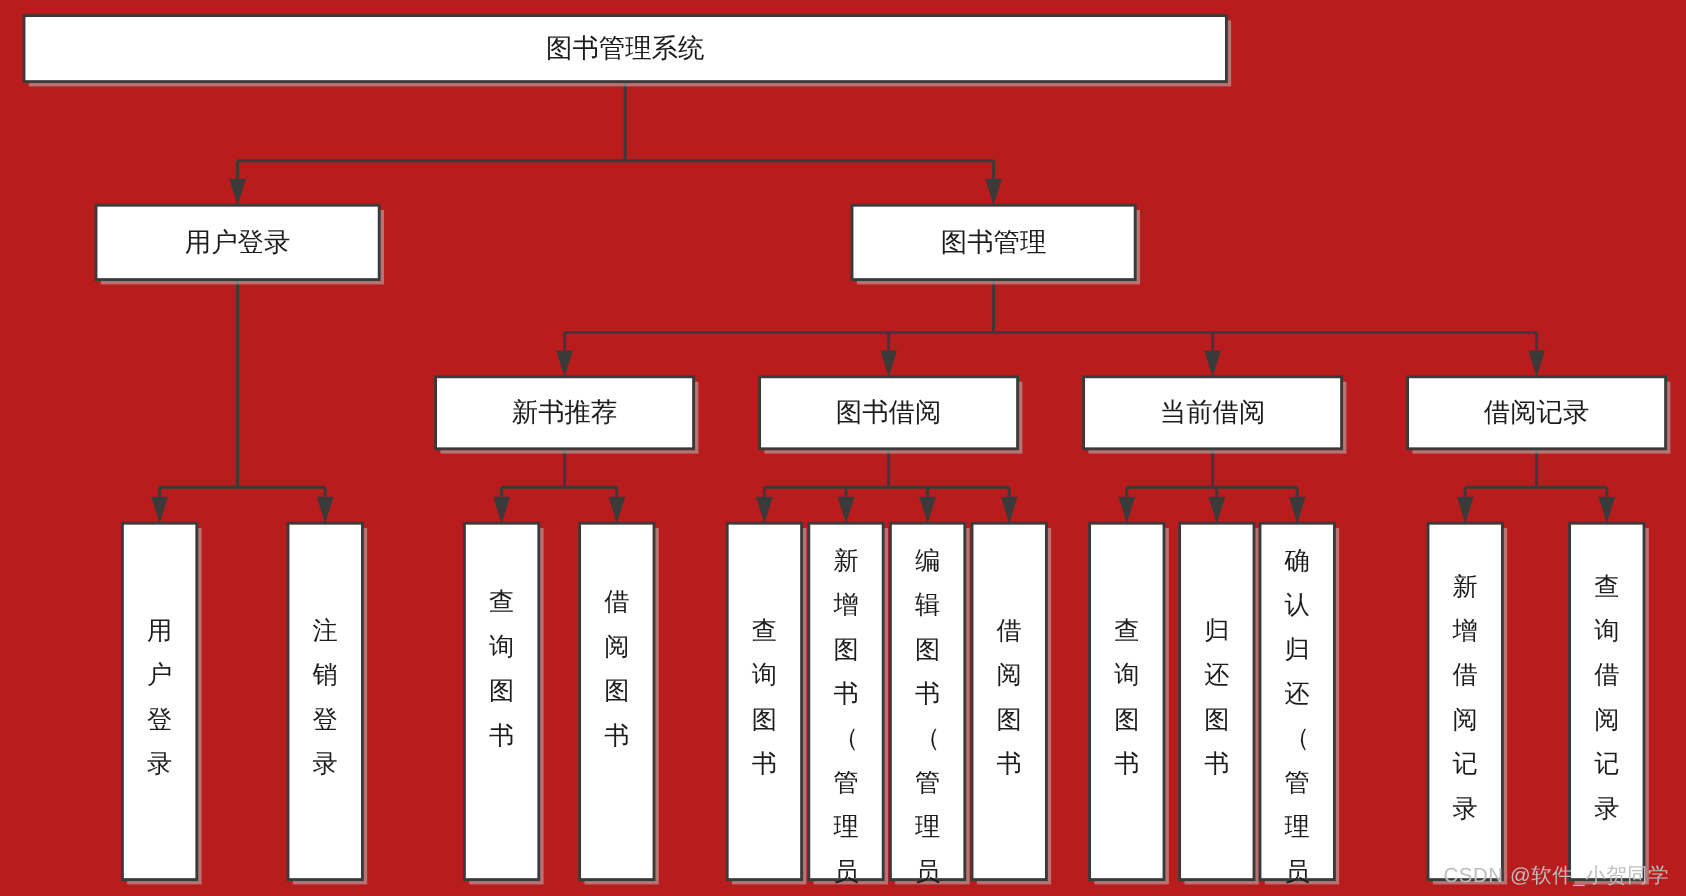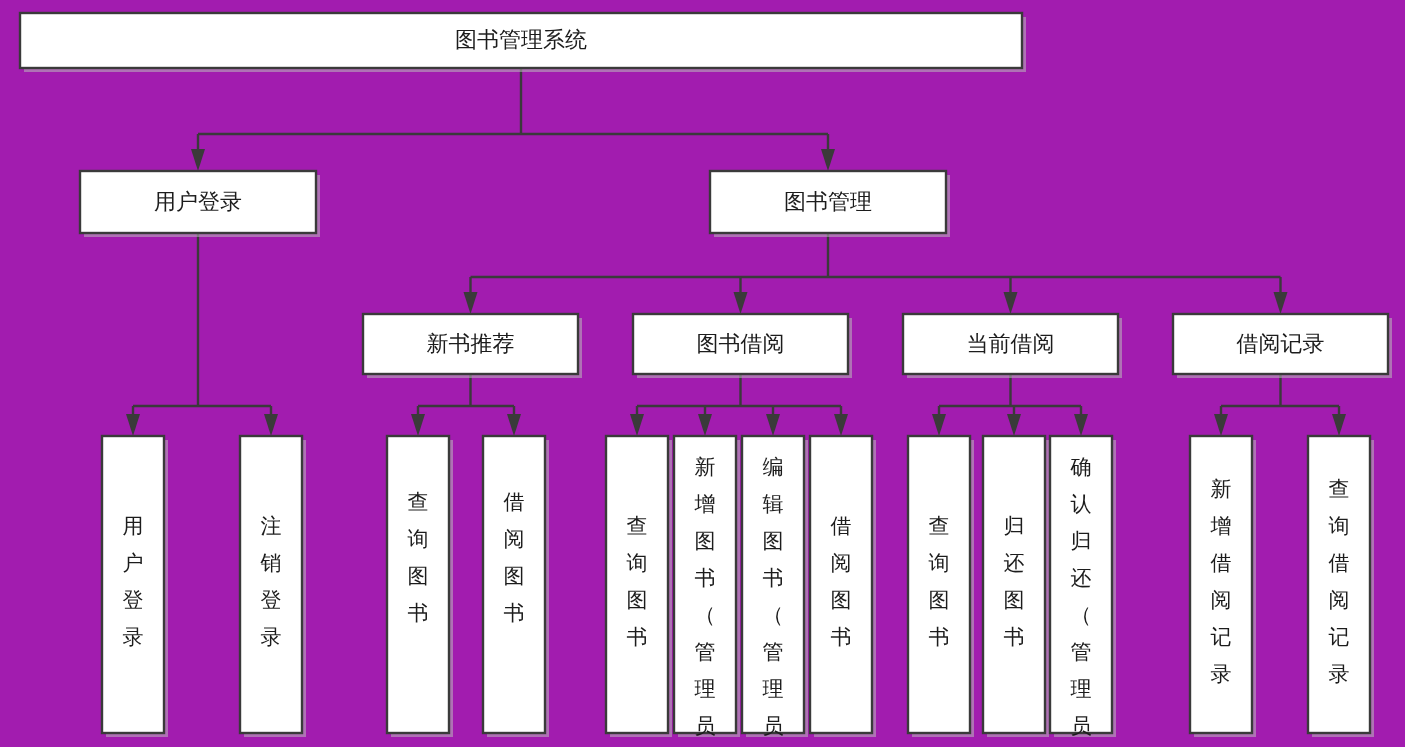--- a/index.html
+++ b/index.html
@@ -11,21 +11,21 @@
   body {
     width: 1405px;
     height: 747px;
     overflow: hidden;
     font-family: "Liberation Sans", "DejaVu Sans", sans-serif;
   }
   #diagram-root {
     position: relative;
     width: 1405px;
     height: 747px;
-    background: #a21caf;
+    background: #b91c1c;
   }
   svg.flow-canvas {
     position: absolute;
     top: 0;
     left: 0;
     width: 1405px;
     height: 747px;
     display: block;
   }
   .node-rect {
@@ -227,13 +227,14 @@
           <rect class="node-rect" x="1190" y="436" width="62" height="297"></rect>
           <text class="node-label-vertical" x="1221"><tspan x="1221" y="495.5">新</tspan><tspan x="1221" y="532.5">增</tspan><tspan x="1221" y="569.5">借</tspan><tspan x="1221" y="606.5">阅</tspan><tspan x="1221" y="643.5">记</tspan><tspan x="1221" y="680.5">录</tspan></text>
         </g>
         <g>
           <rect class="node-shadow" x="1312" y="440" width="62" height="297"></rect>
           <rect class="node-rect" x="1308" y="436" width="62" height="297"></rect>
           <text class="node-label-vertical" x="1339"><tspan x="1339" y="495.5">查</tspan><tspan x="1339" y="532.5">询</tspan><tspan x="1339" y="569.5">借</tspan><tspan x="1339" y="606.5">阅</tspan><tspan x="1339" y="643.5">记</tspan><tspan x="1339" y="680.5">录</tspan></text>
         </g>
       </g>
   </svg>
+  <div class="watermark">CSDN @软件_小贺同学</div>
 </div>
 
 </body></html>

